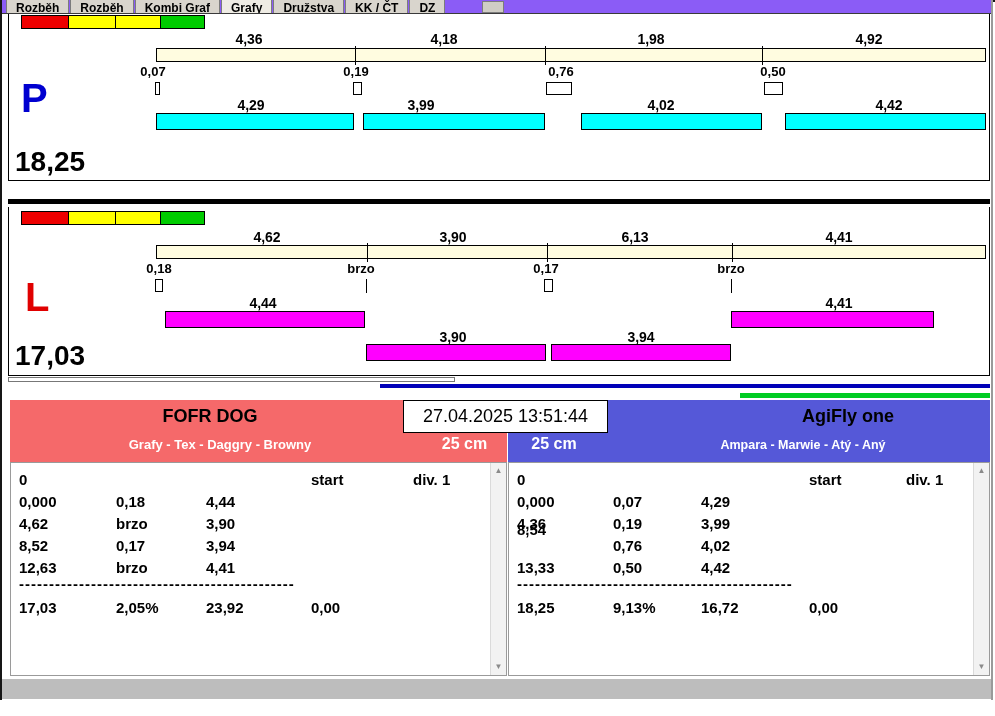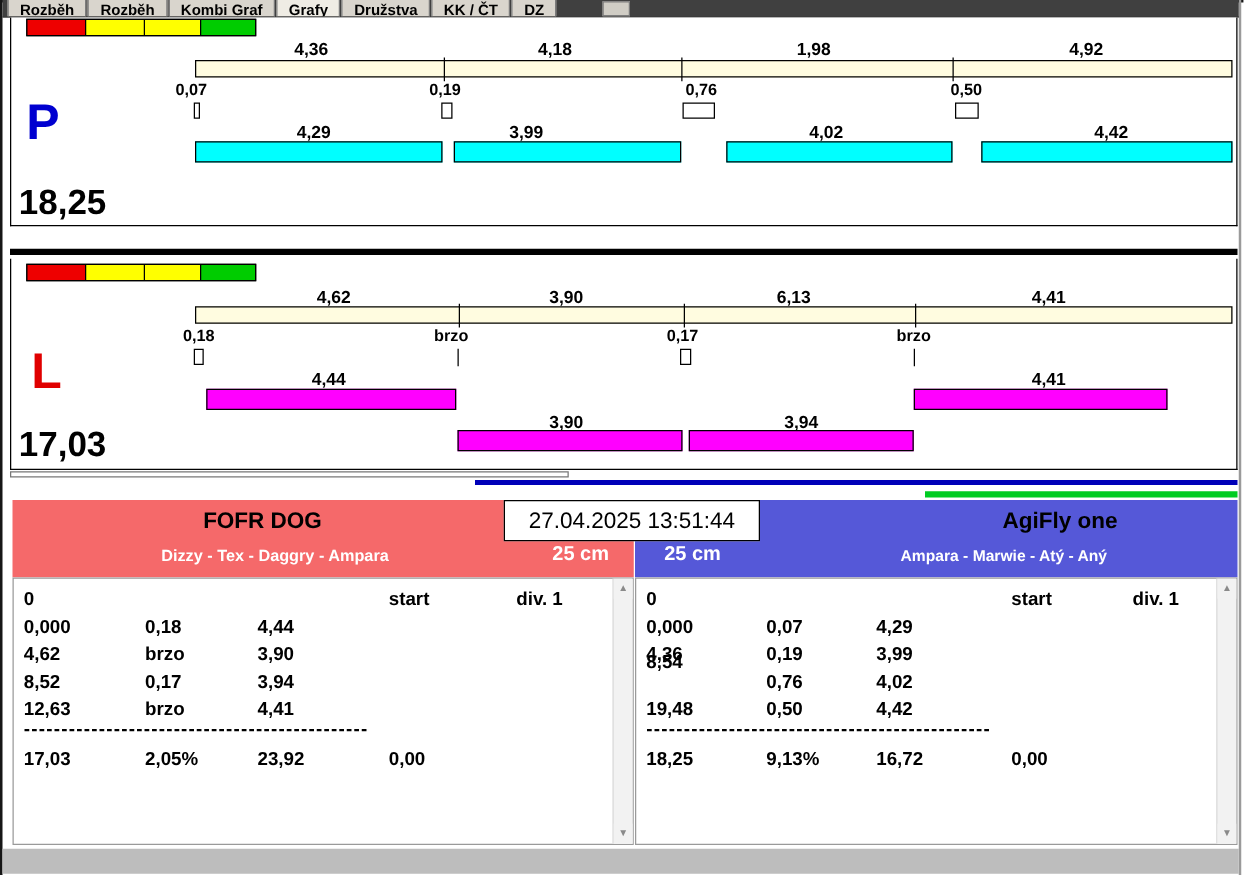--- a/index.html
+++ b/index.html
@@ -3,21 +3,21 @@
 <meta charset="utf-8">
 <style>
   * { margin:0; padding:0; box-sizing:border-box; }
   html,body { width:995px; height:716px; background:#ffffff; font-family:"Liberation Sans", sans-serif; }
   #app { position:relative; width:995px; height:716px; overflow:hidden; background:#fff; }
 
   .edge { position:absolute; background:#161616; }
   .edge-right { background:#9a9a9a; }
 
   
-  .tabbar { position:absolute; left:2px; top:0; width:989px; height:14px; background:#404040;
+  .tabbar { position:absolute; left:2px; top:0; width:989px; height:14px; background:#8b5cf6;
             border-bottom:1px solid #3a3a3a; display:flex; align-items:flex-end; padding-left:4px; }
   .tab { height:14px; line-height:17px; padding:0 9px; font-size:12px; font-weight:bold; color:#000;
          background:#d9d5cd; border:1px solid #7c7c7c; border-bottom:none; margin-right:1px;
          overflow:hidden; white-space:nowrap; }
   .tab.active { background:#efece4; }
   .tool-btn { width:22px; height:12px; background:#d0cdc5; border:1px solid #7c7c7c; margin-left:36px; }
 
   
   .chart-panel { position:absolute; left:8px; width:982px; background:#fff;
                  border-left:1px solid #000; border-right:1px solid #000; border-bottom:1px solid #000; }
@@ -175,21 +175,21 @@
     <div class="lane-letter" style="left:16px;top:70px;color:#e00000;">L</div>
     <div class="lane-total" style="left:6px;top:135px;">17,03</div>
   </div>
 
   <div class="track-line"></div>
   <div class="bar-blue"></div>
   <div class="bar-green"></div>
 
   <div class="team-header hdr-left">
     <div class="team-title" style="left:0;top:6px;width:400px;">FOFR DOG</div>
-    <div class="team-dogs" style="left:0;top:37px;width:420px;">Dizzy - Tex - Daggry - Ampara</div>
+    <div class="team-dogs" style="left:0;top:37px;width:420px;">Grafy - Tex - Daggry - Browny</div>
     <div class="team-cat" style="left:412px;top:35px;width:85px;">25 cm</div>
   </div>
 
   <div class="datetime-box">27.04.2025 13:51:44</div>
 
   <div class="team-header hdr-right">
     <div class="team-cat" style="left:6px;top:35px;width:80px;">25 cm</div>
     <div class="team-title" style="left:190px;top:6px;width:300px;">AgiFly one</div>
     <div class="team-dogs" style="left:100px;top:38px;width:390px;font-size:12.5px;">Ampara - Marwie - Atý - Aný</div>
   </div>
@@ -238,21 +238,21 @@
     <span class="cell" style="left:192px;top:30px;">4,29</span>
 
     <span class="cell" style="left:8px;top:52px;">4,36</span>
     <span class="cell" style="left:104px;top:52px;">0,19</span>
     <span class="cell" style="left:192px;top:52px;">3,99</span>
 
     <span class="cell" style="left:8px;top:58px;">8,54</span>
     <span class="cell" style="left:104px;top:74px;">0,76</span>
     <span class="cell" style="left:192px;top:74px;">4,02</span>
 
-    <span class="cell" style="left:8px;top:96px;">19,48</span>
+    <span class="cell" style="left:8px;top:96px;">13,33</span>
     <span class="cell" style="left:104px;top:96px;">0,50</span>
     <span class="cell" style="left:192px;top:96px;">4,42</span>
 
     <span class="cell dash-row" style="left:8px;top:112px;">----------------------------------------------</span>
 
     <span class="cell" style="left:8px;top:136px;">18,25</span>
     <span class="cell" style="left:104px;top:136px;">9,13%</span>
     <span class="cell" style="left:192px;top:136px;">16,72</span>
     <span class="cell" style="left:300px;top:136px;">0,00</span>
 

